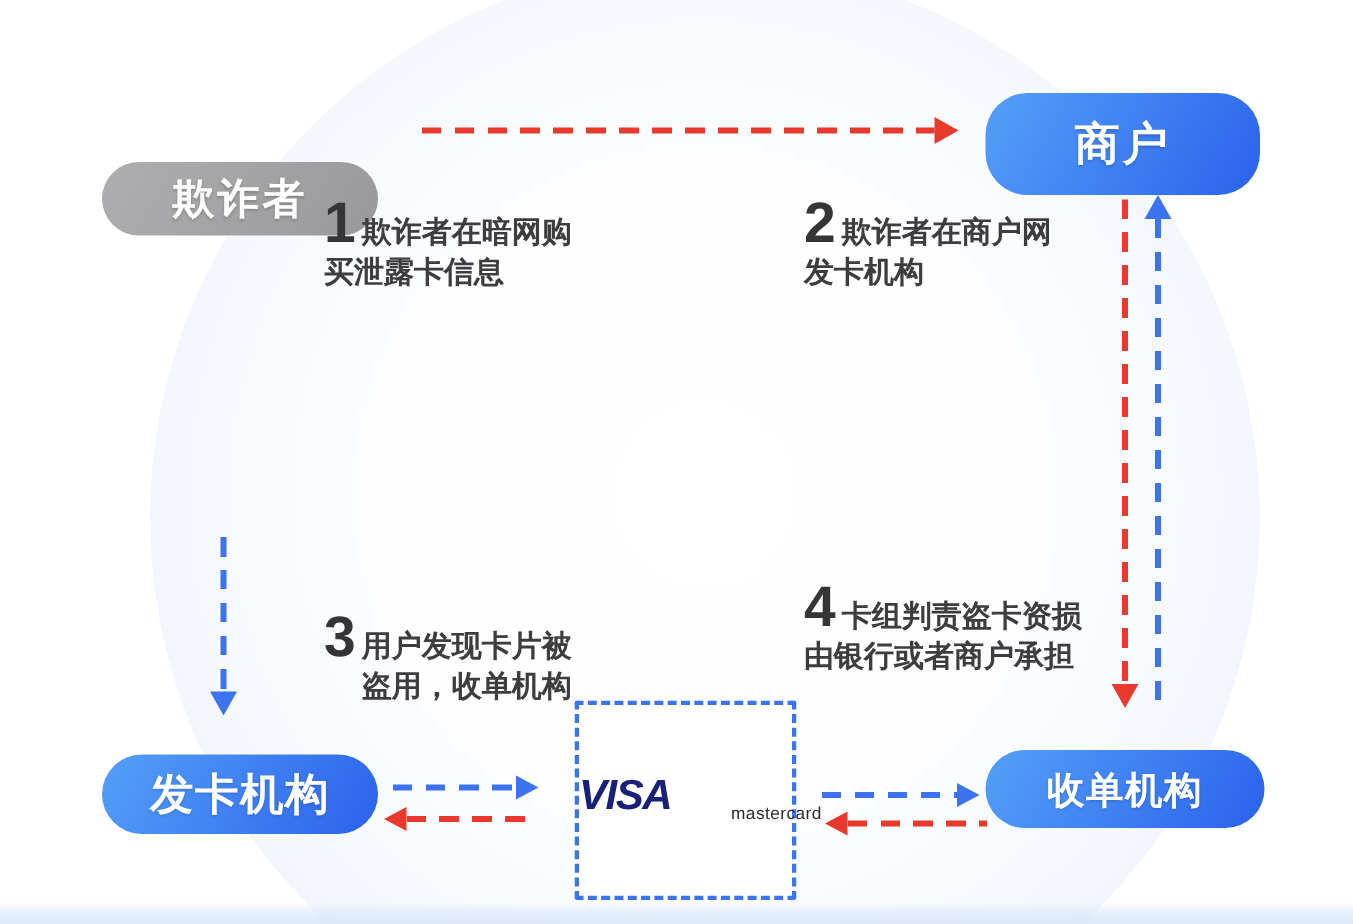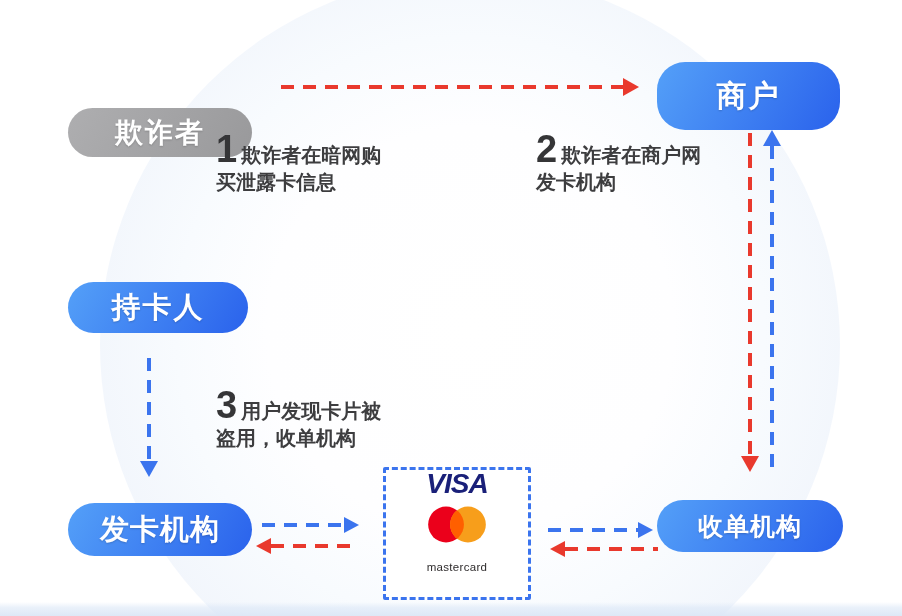--- a/index.html
+++ b/index.html
@@ -33,41 +33,41 @@
   .pill-merchant{left:657px;top:62px;width:183px;height:68px;font-size:30px;}
   .pill-cardholder{left:68px;top:282px;width:180px;height:51px;font-size:29px;}
   .pill-issuer{left:68px;top:503px;width:184px;height:53px;font-size:29px;letter-spacing:1px;}
   .pill-acquirer{left:657px;top:500px;width:186px;height:52px;font-size:25px;letter-spacing:1px;font-family:Liberation Serif, serif;}
   
   .step{position:absolute;color:#3d3d3f;font-weight:bold;font-size:20px;line-height:27px;}
   .step .num{font-size:38px;line-height:27px;margin-right:4px;color:#353537;}
   .step .l1,.step .l2{white-space:nowrap;}
   .step-1{left:216px;top:136px;}
   .step-2{left:536px;top:136px;}
-  .step-3{left:216px;top:392px;}
+  .step-3{left:216px;top:412px;text-align:right;}
   .step-4{left:536px;top:392px;}
   
   .hline{position:absolute;height:4px;}
   .hline.red{background:repeating-linear-gradient(90deg, var(--arrow-red,#e9392d) 0 13px, transparent 13px 22px);}
   .hline.blue{background:repeating-linear-gradient(90deg, var(--arrow-blue,#3b74ee) 0 13px, transparent 13px 22px);}
   .vline{position:absolute;width:4px;}
   .vline.red{background:repeating-linear-gradient(180deg, var(--arrow-red,#e9392d) 0 13px, transparent 13px 22px);}
   .vline.blue{background:repeating-linear-gradient(180deg, var(--arrow-blue,#3b74ee) 0 13px, transparent 13px 22px);}
   .head{position:absolute;width:0;height:0;}
   .head.right.red{border-left:16px solid var(--arrow-red,#e9392d);border-top:9px solid transparent;border-bottom:9px solid transparent;}
   .head.right.blue{border-left:15px solid var(--arrow-blue,#3b74ee);border-top:8px solid transparent;border-bottom:8px solid transparent;}
   .head.left.red{border-right:15px solid var(--arrow-red,#e9392d);border-top:8px solid transparent;border-bottom:8px solid transparent;}
   .head.down.red{border-top:16px solid var(--arrow-red,#e9392d);border-left:9px solid transparent;border-right:9px solid transparent;}
   .head.down.blue{border-top:16px solid var(--arrow-blue,#3b74ee);border-left:9px solid transparent;border-right:9px solid transparent;}
   .head.up.blue{border-bottom:16px solid var(--arrow-blue,#3b74ee);border-left:9px solid transparent;border-right:9px solid transparent;}
   
   .card-box{
     position:absolute;left:383px;top:467px;width:148px;height:133px;
     border:3px dashed var(--arrow-blue,#3e79f2);border-radius:2px;background:#ffffff;
-    display:flex;flex-direction:column;align-items:center;justify-content:flex-start;box-sizing:border-box;
+    display:flex;flex-direction:row;align-items:center;justify-content:flex-start;box-sizing:border-box;gap:20px;
   }
   .visa-logo{
     font-size:28px;font-weight:800;font-style:italic;color:var(--visa-navy,#1a2079);
     letter-spacing:-1px;line-height:28px;margin-bottom:8px;
   }
   .mc-logo{width:60px;height:37px;display:block;}
   .mc-c1{fill:var(--mc-red,#eb001b);}
   .mc-c2{fill:var(--mc-orange,#f79e1b);}
   .mc-c3{fill:var(--mc-overlap,#ff5f00);}
   .mc-label{font-size:11.5px;color:#2f2c2d;letter-spacing:0.3px;margin-top:18px;font-weight:normal;}
@@ -80,41 +80,42 @@
   <div class="bg-circle"></div>
   <div class="bg-ring"></div>
   <div class="bottom-band"></div>
 
   <div class="pill gray pill-fraudster">
     <span>欺诈者</span>
   </div>
   <div class="pill blue pill-merchant">
     <span>商户</span>
   </div>
-  <div class="pill blue pill-cardholder">
-    <span>持卡人</span>
-  </div>
   <div class="pill blue pill-issuer">
     <span>发卡机构</span>
   </div>
   <div class="pill blue pill-acquirer">
     <span>收单机构</span>
   </div>
 
   <div class="step step-1">
     <span class="num">1</span><span class="l1">欺诈者在暗网购</span>
     <div class="l2">买泄露卡信息</div>
   </div>
   <div class="step step-2">
     <span class="num">2</span><span class="l1">欺诈者在商户网</span>
     <div class="l2">发卡机构</div>
   </div>
   <div class="step step-3">
     <span class="num">3</span><span class="l1">用户发现卡片被</span>
     <div class="l2">盗用，收单机构</div>
+  </div>
+  <div class="step step-4">
+    <span class="num">4</span><span class="l1">卡组判责盗卡资损</span>
+    <div class="l2">由银行或者商户承担</div>
   </div>
 
   <div>
     <div class="hline red" style="left:281px;top:85px;width:342px;"></div>
     <div class="head right red" style="left:623px;top:78px;"></div>
   </div>
 
   <div>
     <div class="vline red" style="left:748px;top:133px;height:323px;"></div>
     <div class="head down red" style="left:741px;top:456px;"></div>

